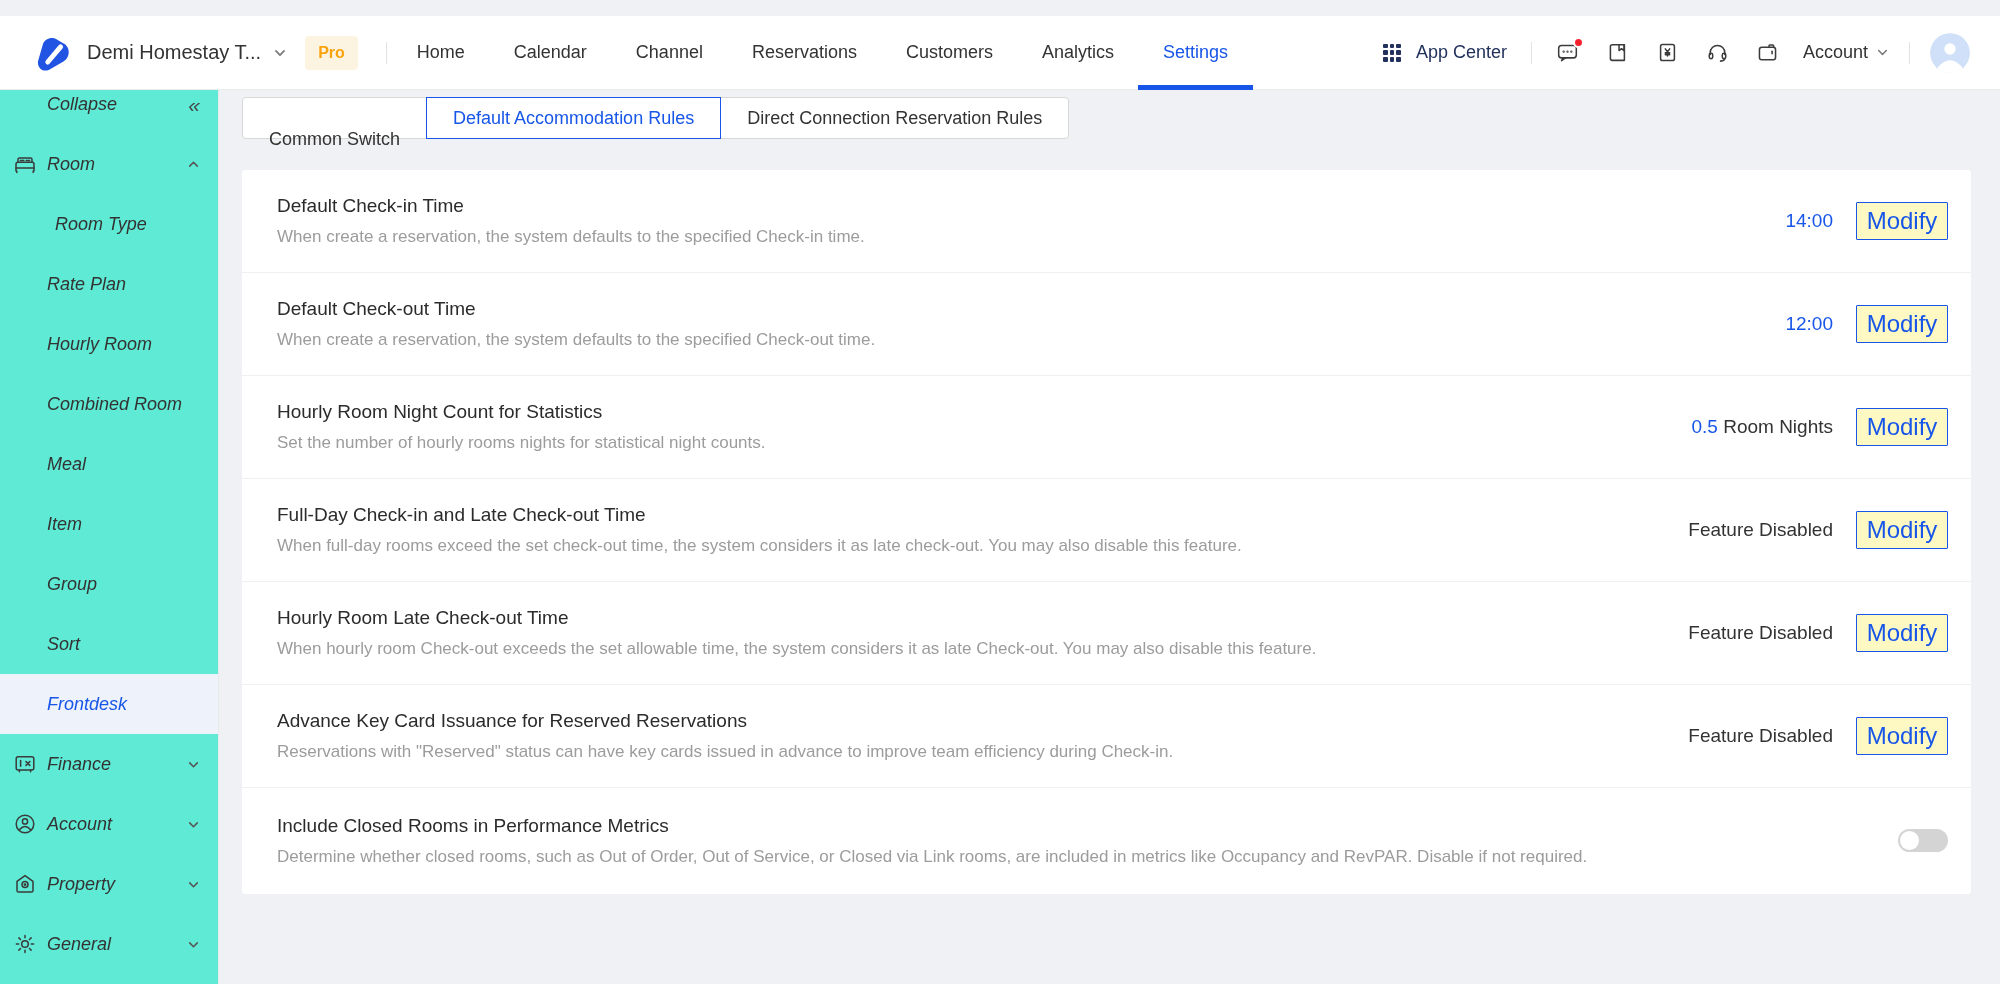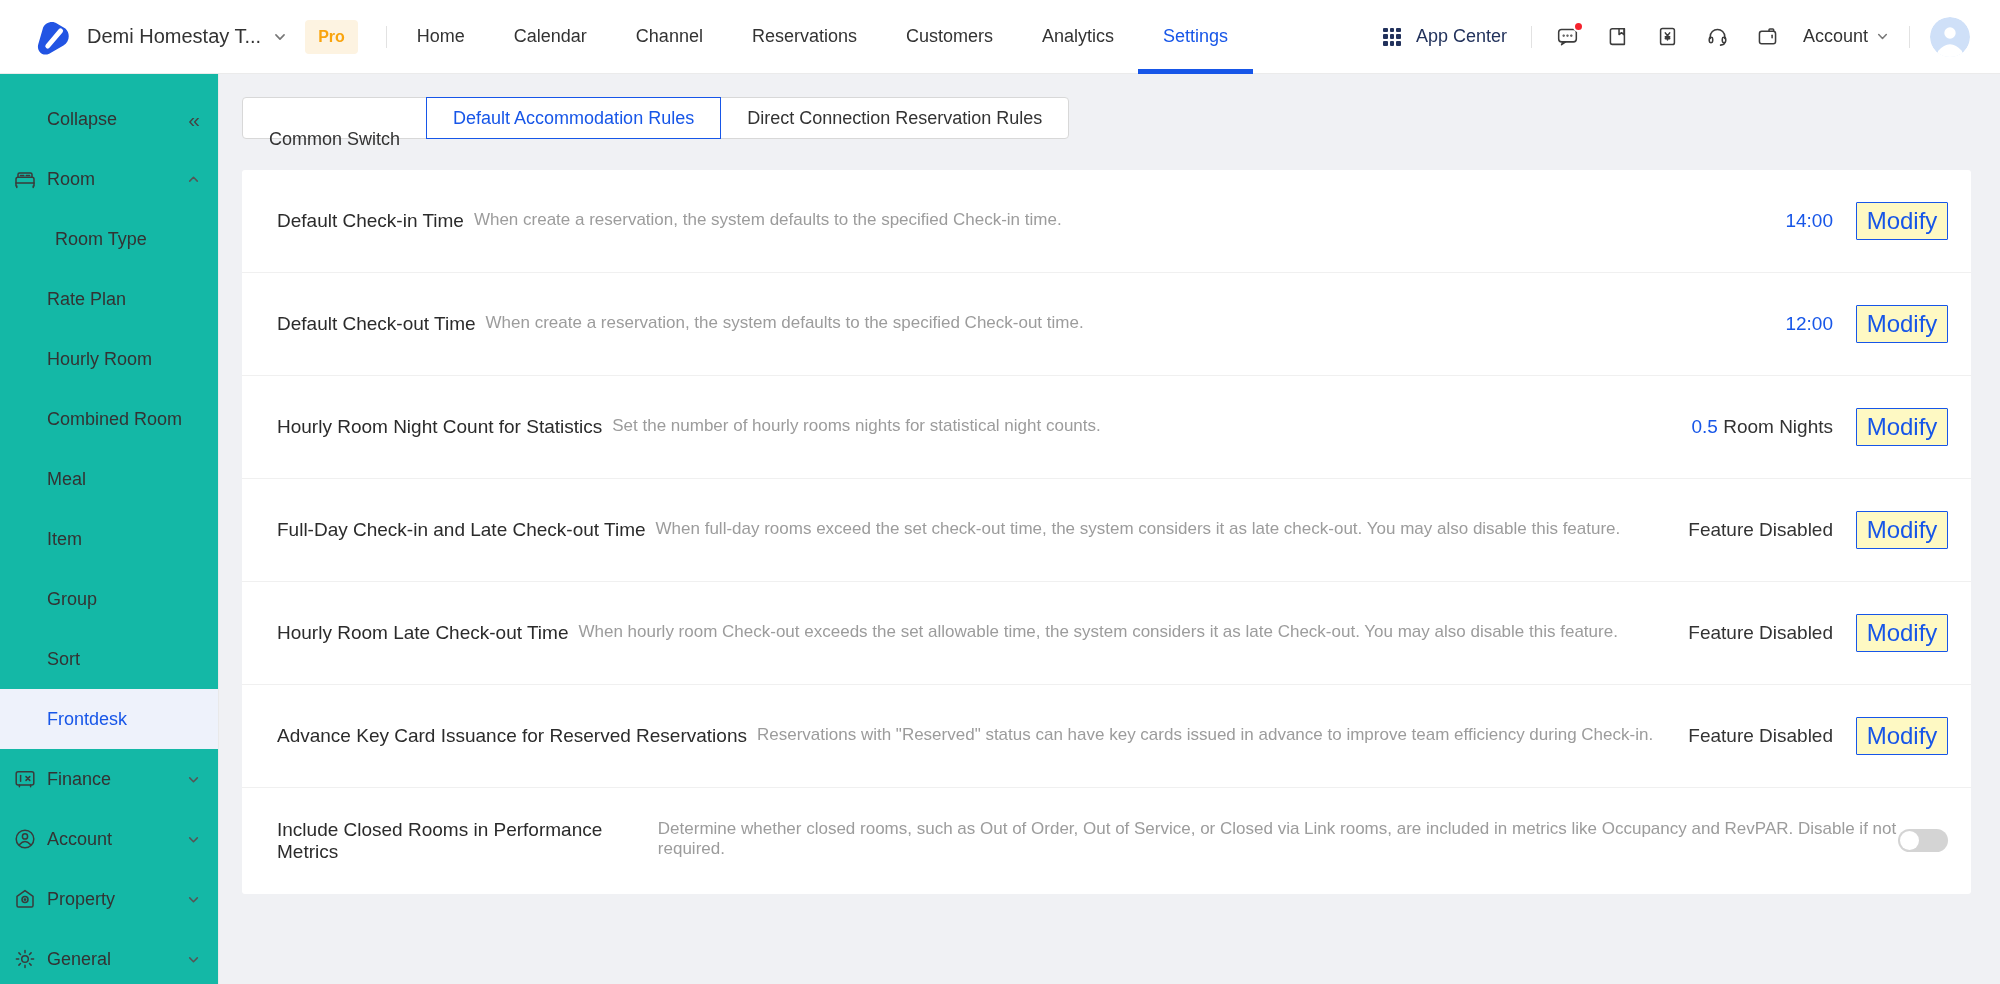--- a/index.html
+++ b/index.html
@@ -14,21 +14,21 @@
   html,body{margin:0;padding:0;}
   body{
     width:2000px;height:984px;position:relative;overflow:hidden;
     background:var(--page-bg);
     font-family:"Liberation Sans",sans-serif;color:#333;
   }
   svg{display:block;}
 
   
   .topbar{
-    position:absolute;top:0;left:0;right:0;height:74px;background:#fff;
+    position:absolute;top:16px;left:0;right:0;height:74px;background:#fff;
     border-bottom:1px solid #ebebeb;display:flex;align-items:center;
     padding:0 30px 0 34px;z-index:5;
   }
   .brand{display:flex;align-items:center;cursor:pointer;}
   .brand-name{font-size:20px;font-weight:500;color:#333;margin-left:15px;white-space:nowrap;}
   .brand .chev{margin-left:12px;}
   .pro-badge{
     background:#fdf3e1;color:#f9a40d;font-weight:700;font-size:16px;
     padding:8px 13px;border-radius:4px;margin-left:18px;
   }
@@ -50,22 +50,22 @@
   .icon-row{display:flex;align-items:center;gap:27px;}
   .icon-btn{cursor:pointer;position:relative;height:23px;}
   .icon-btn svg{stroke:#3c3c3c;}
   .red-dot{position:absolute;top:-4px;right:-5px;width:11px;height:11px;background:#f5222d;border:2px solid #fff;border-radius:50%;}
   .lang{display:flex;align-items:center;gap:8px;font-size:18px;color:#333;cursor:pointer;}
   .avatar{width:40px;height:40px;border-radius:50%;overflow:hidden;cursor:pointer;}
   .sp24{width:24px;}  .sp20{width:20px;}
 
   
   .sidebar{
-    position:absolute;top:72px;left:0;bottom:0;width:219px;background:#14b8a6;
-    border-right:1px solid var(--border);padding-top:17px;z-index:4;
+    position:absolute;top:57px;left:0;bottom:0;width:219px;background:#5eead4;
+    border-right:1px solid var(--border);padding-top:17px;z-index:4;font-style:italic;
   }
   .side-item{
     height:60px;display:flex;align-items:center;padding:0 18px 0 13px;
     font-size:18px;color:#333;cursor:pointer;
   }
   .side-item .s-icon{width:24px;display:flex;justify-content:center;}
   .side-item .s-icon svg{stroke:#3a3a3a;}
   .side-item .label{margin-left:10px;white-space:nowrap;}
   .side-item.indent{padding-left:47px;}
   .side-item .right{margin-left:auto;display:flex;align-items:center;color:#444;}
@@ -83,21 +83,21 @@
   .tab:last-child{border-right:none;border-radius:0 4px 4px 0;}
   .tab.active{color:var(--accent);}
   .tab.active::before{content:"";position:absolute;inset:-1px;border:1.5px solid var(--accent);pointer-events:none;}
 
   .panel{margin-top:21px;background:#fff;border-radius:3px;}
   .srow{
     display:flex;align-items:center;height:103px;padding:0 23px 0 35px;
     border-bottom:1px solid #f0f0f0;
   }
   .srow:last-child{border-bottom:none;height:106px;}
-  .srow-left{display:flex;flex-direction:row;gap:10px;}
+  .srow-left{display:flex;flex-direction:column;gap:10px;}
   .srow-title{font-size:19px;color:var(--title);}
   .srow-desc{font-size:17px;color:var(--desc);}
   .srow-right{margin-left:auto;display:flex;align-items:center;gap:23px;}
   .srow-value{font-size:19px;color:#333;white-space:pre;}
   .value-blue{color:var(--accent);}
   .modify-btn{
     font-family:inherit;font-size:24px;color:var(--accent);background:#fef9c3;
     border:1.5px solid var(--accent);border-radius:1px;width:92px;height:38px;cursor:pointer;
   }
   .toggle{width:50px;height:23px;border-radius:12px;background:#d4d4d4;position:relative;cursor:pointer;}

